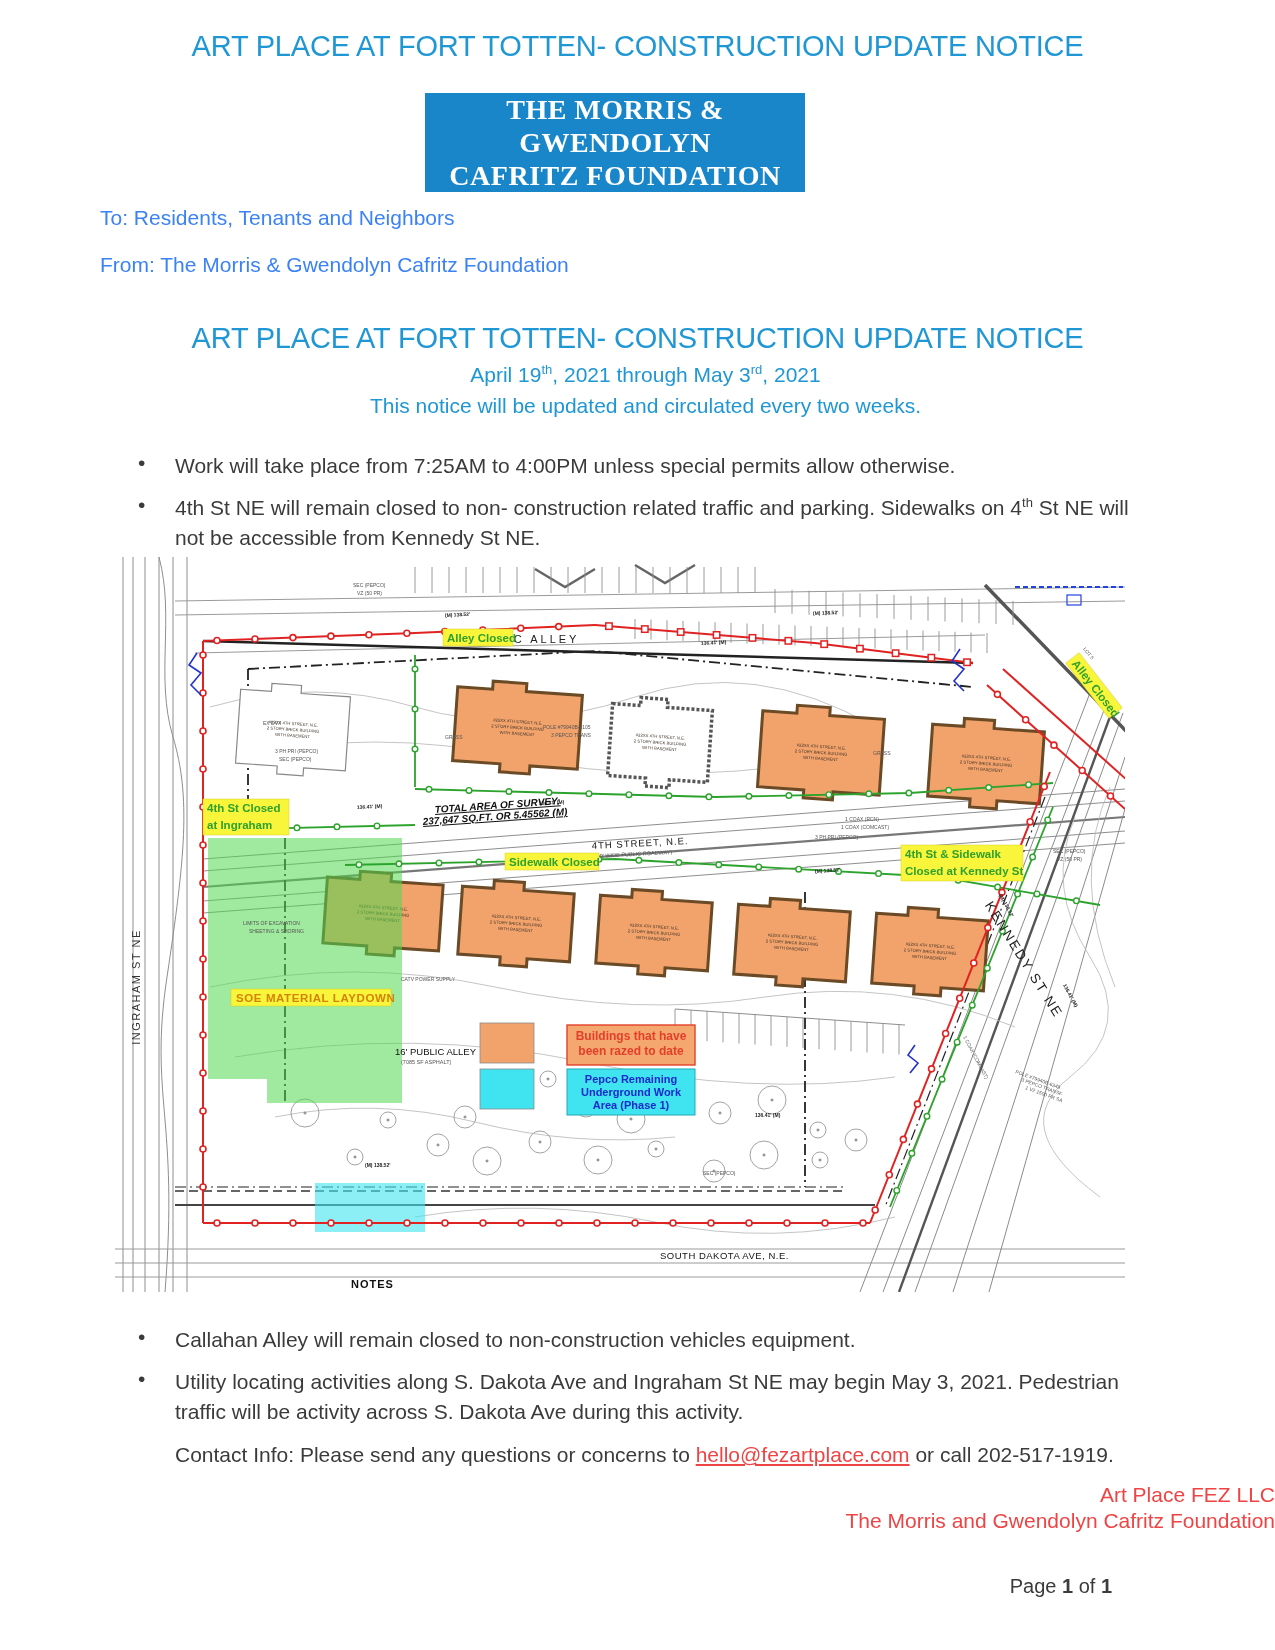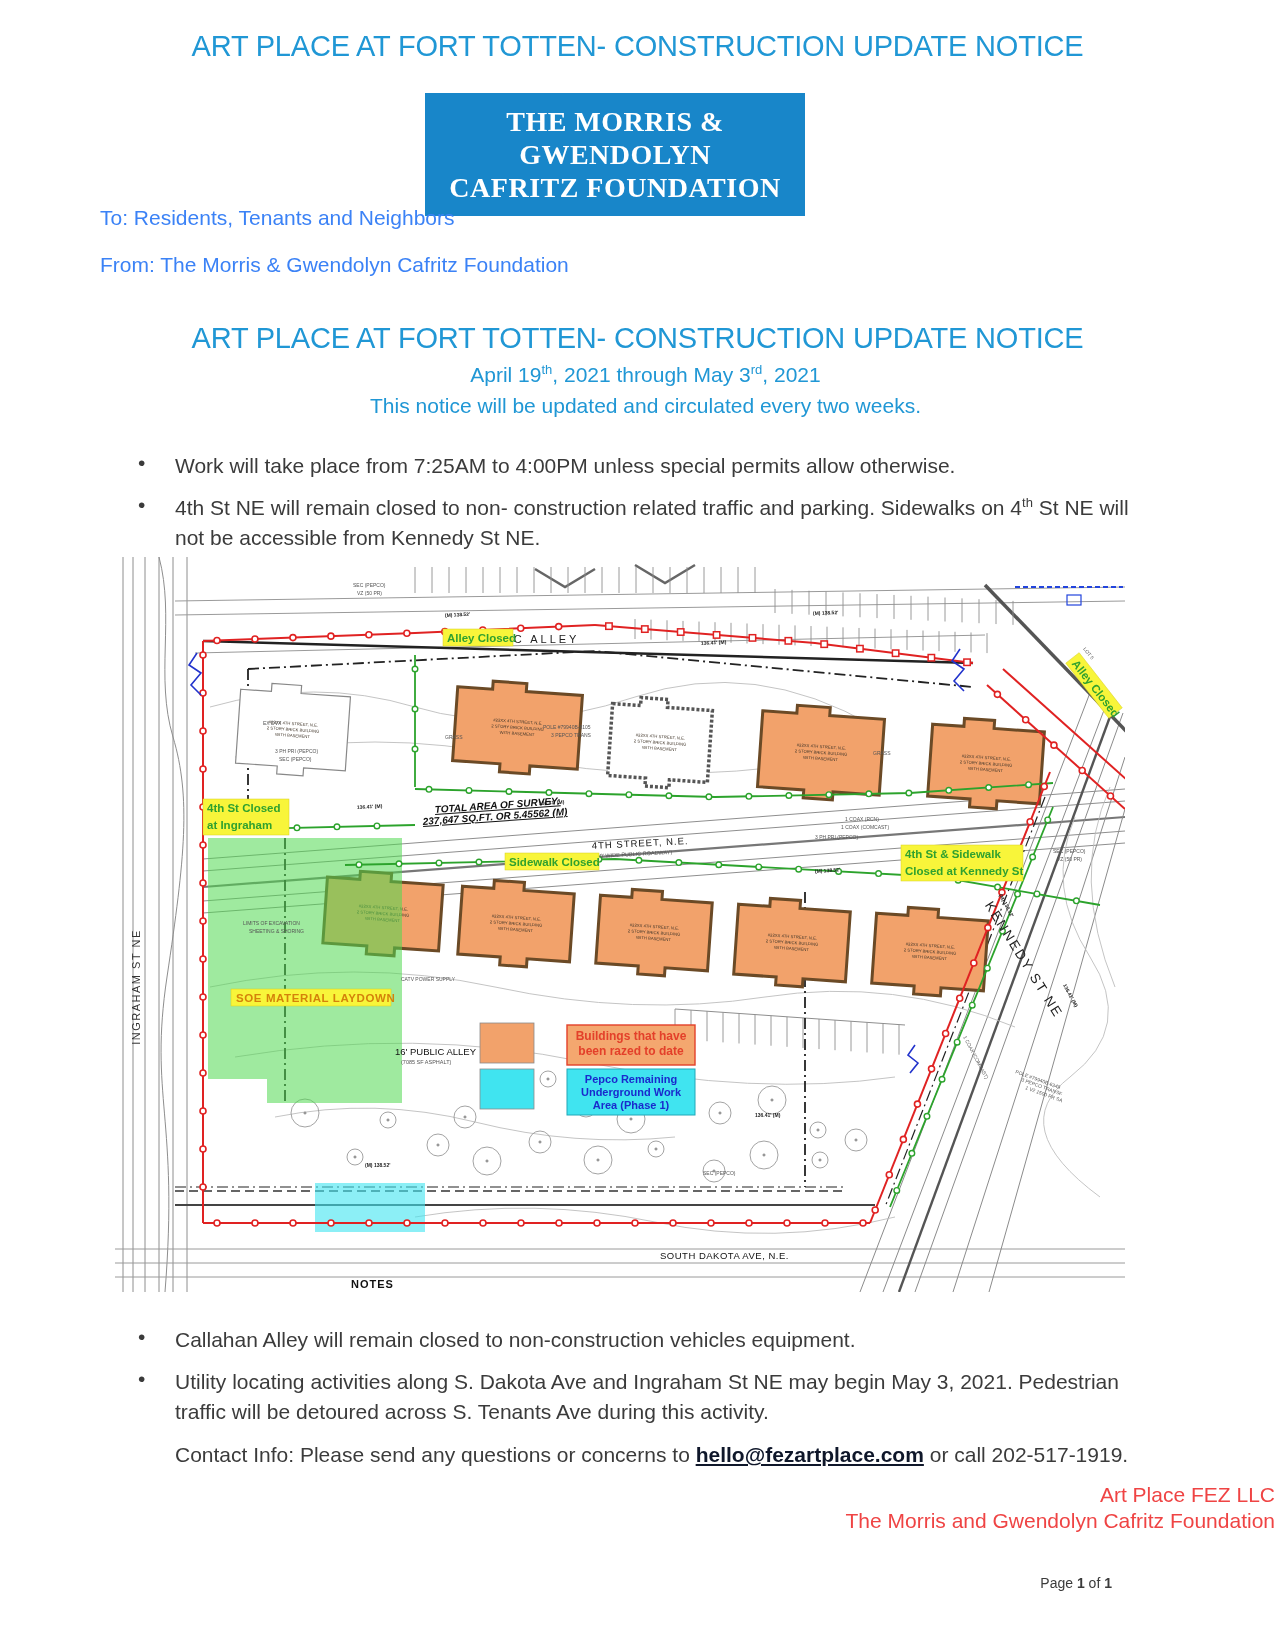--- a/index.html
+++ b/index.html
@@ -1,35 +1,35 @@
 <!DOCTYPE html>
 <html><head>
 <meta charset="utf-8">
 <style>
   html,body{margin:0;padding:0;background:#ffffff;}
   .page{position:relative;width:1275px;height:1650px;background:#fff;overflow:hidden;
         font-family:"Liberation Sans",sans-serif;color:#3b3b3b;}
   .abs{position:absolute;}
   .doc-title{left:0;right:0;text-align:center;font-weight:normal;font-size:29px;color:#2097D5;letter-spacing:-0.2px;}
-  .banner{left:425px;top:93px;width:380px;height:123px;background:#1886C9;display:flex;flex-direction:column;
+  .banner{left:425px;top:93px;width:380px;height:99px;background:#1886C9;display:flex;flex-direction:column;
           justify-content:center;align-items:center;text-align:center;
           font-family:"Liberation Serif",serif;font-weight:bold;color:#ffffff;font-size:28px;line-height:33px;letter-spacing:0.5px;}
   .body-line{font-size:21px;color:#3b82f6;}
   .blue-line{left:16px;right:0;text-align:center;font-size:21px;color:#2097D5;}
   sup{font-size:13px;line-height:0;vertical-align:super;}
   .bullets{left:138px;width:1010px;}
   .bullet-row{display:flex;margin-bottom:12px;}
   .bullet-dot{width:37px;font-size:21px;color:#3b3b3b;flex:none;}
   .bullet-text{font-size:21px;line-height:30px;color:#3b3b3b;}
   .map-figure{left:115px;top:557px;width:1010px;height:735px;}
   .map-figure svg{display:block;}
   .contact{left:175px;font-size:21px;}
-  .contact a{color:#0f172a;text-decoration:underline;font-weight:bold;}
+  .contact a{color:#ef4444;text-decoration:underline;}
   .footer-center{left:0;right:0;text-align:right;font-size:21px;color:#ef4444;}
-  .page-num{right:163px;font-size:14px;color:#3b3b3b;}
+  .page-num{right:163px;font-size:20px;color:#3b3b3b;}
 </style>
 </head>
 <body>
 
 <div class="page">
 
   <div class="abs doc-title" style="top:30px;">ART PLACE AT FORT TOTTEN- CONSTRUCTION UPDATE NOTICE</div>
 
   <div class="abs banner">
     <div>THE MORRIS &amp; GWENDOLYN</div>
@@ -519,21 +519,21 @@
       <div class="bullet-row">
         <span class="bullet-dot">•</span>
         <div class="bullet-text">
           <div>Callahan Alley will remain closed to non-construction vehicles equipment.</div>
         </div>
       </div>
       <div class="bullet-row">
         <span class="bullet-dot">•</span>
         <div class="bullet-text">
           <div>Utility locating activities along S. Dakota Ave and Ingraham St NE may begin May 3, 2021.  Pedestrian</div>
-          <div>traffic will be detoured across S. Tenants Ave during this activity.</div>
+          <div>traffic will be activity across S. Dakota Ave during this activity.</div>
         </div>
       </div>
     </div>
 
   <div class="abs contact" style="top:1443px;">
     <span>Contact Info: Please send any questions or concerns to </span><a href="#">hello@fezartplace.com</a><span> or call 202-517-1919.</span>
   </div>
 
   <div class="abs footer-center" style="top:1483px;">Art Place FEZ LLC</div>
   <div class="abs footer-center" style="top:1509px;">The Morris and Gwendolyn Cafritz Foundation</div>

